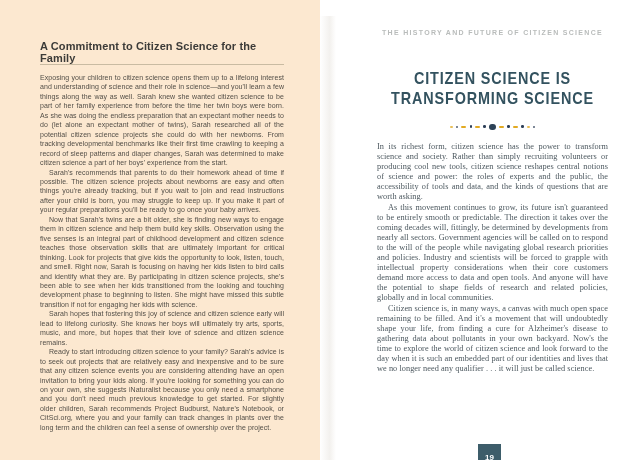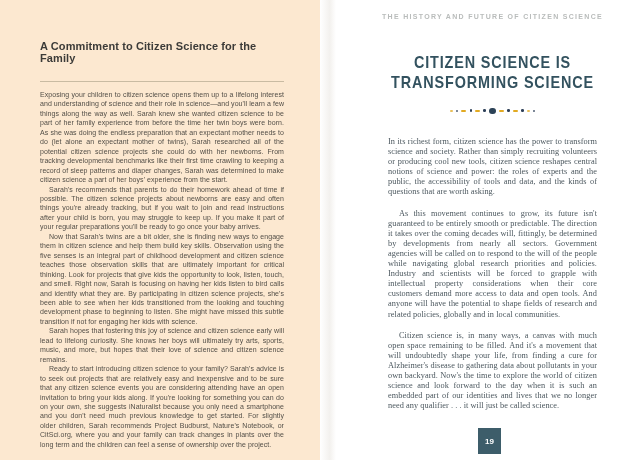--- a/index.html
+++ b/index.html
@@ -3,45 +3,45 @@
 <meta charset="utf-8">
 <style>
   html,body{margin:0;padding:0;background:#ffffff;}
   .spread{position:relative;width:640px;height:460px;overflow:hidden;background:#ffffff;
           font-family:"Liberation Sans",sans-serif;}
 
   
   .left-page{position:absolute;left:0;top:0;width:320px;height:460px;background:#fce8d0;}
   .left-content{position:absolute;left:40px;top:40px;width:244px;}
   .left-heading{font-size:11px;font-weight:700;color:#3c3b38;letter-spacing:0.1px;
-                margin:0;padding-bottom:17px;border-bottom:1px solid #c9bba2;}
+                margin:0;padding-bottom:0;border-bottom:1px solid #c9bba2;}
   .left-body{margin-top:8px;}
   .left-body p{margin:0;font-size:7px;line-height:9.45px;color:#524e47;
                text-align:justify;letter-spacing:0.05px;}
   .left-body p.indent{text-indent:9px;}
 
   
-  .right-page{position:absolute;left:320px;top:0;width:320px;height:388px;background:#ffffff;}
+  .right-page{position:absolute;left:320px;top:16px;width:320px;height:388px;background:#ffffff;}
   .spine-shadow{position:absolute;left:0;top:0;width:16px;height:460px;
                 background:linear-gradient(90deg,#ffffff 0%,#f3f1ee 60%,#ffffff 100%);}
   .running-header{position:absolute;left:57px;top:13px;width:231px;text-align:center;
                   font-size:7px;font-weight:700;letter-spacing:1.3px;color:#b9bcbb;}
   .chapter-title{position:absolute;left:27px;top:52px;width:291px;text-align:center;
                  font-size:15px;font-weight:700;letter-spacing:0.9px;color:#33525f;
                  line-height:17.5px;transform:scale(0.96,1.12);transform-origin:50% 0;}
   .divider{position:absolute;left:27px;top:101px;width:291px;text-align:center;height:10px;}
   .divider span{display:inline-block;vertical-align:middle;margin:0 1.6px;}
   .divider .dash{width:5px;height:1.6px;background:#e2aa22;border-radius:1px;}
   .divider .dash.sm{width:3px;opacity:.75;}
   .divider .dot{width:2.6px;height:2.6px;border-radius:50%;background:#2d3f58;}
   .divider .dot.sm{width:1.8px;height:1.8px;opacity:.8;}
   .divider .dot.big{width:6.5px;height:6.5px;background:#2c4257;}
   .right-body{position:absolute;left:57px;top:126px;width:231px;
               font-family:"Liberation Serif",serif;}
-  .right-body p{margin:11px;font-size:8.3px;line-height:10.1px;color:#4b575e;
+  .right-body p{margin:0;font-size:8.3px;line-height:10.1px;color:#4b575e;
                 text-align:justify;letter-spacing:0.05px;}
   .right-body p.indent{text-indent:11px;font-family:Liberation Serif, serif;}
   .page-number{position:absolute;left:158px;top:428px;width:23px;height:26px;
                background:#3d5d6a;color:#ffffff;font-size:8px;font-weight:700;
                display:flex;align-items:center;justify-content:center;}
 </style>
 </head>
 <body>
 
 <div class="spread">

